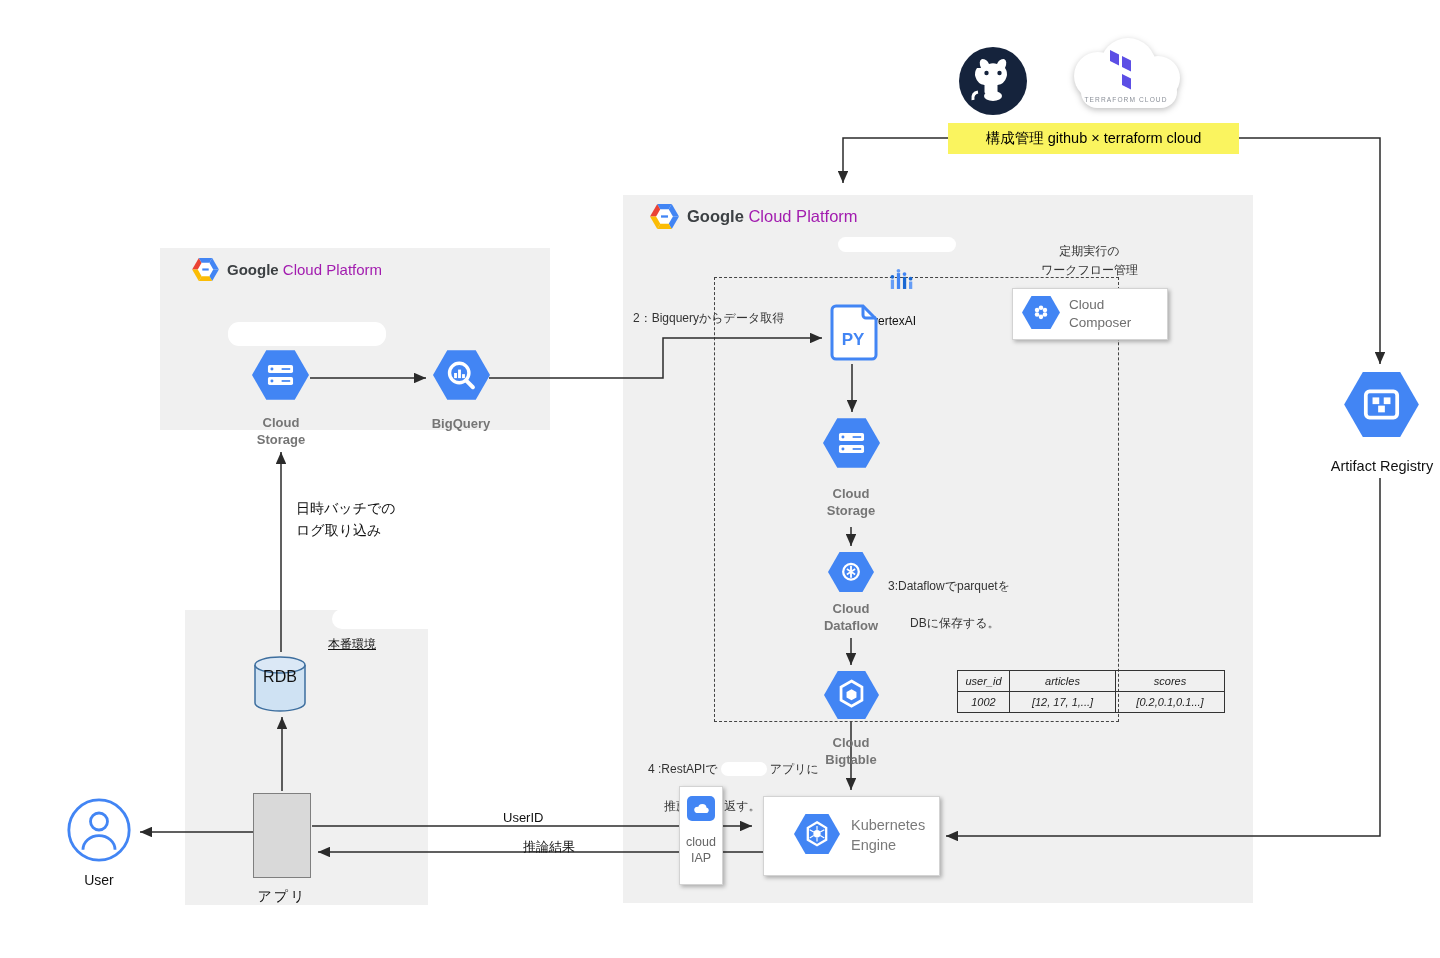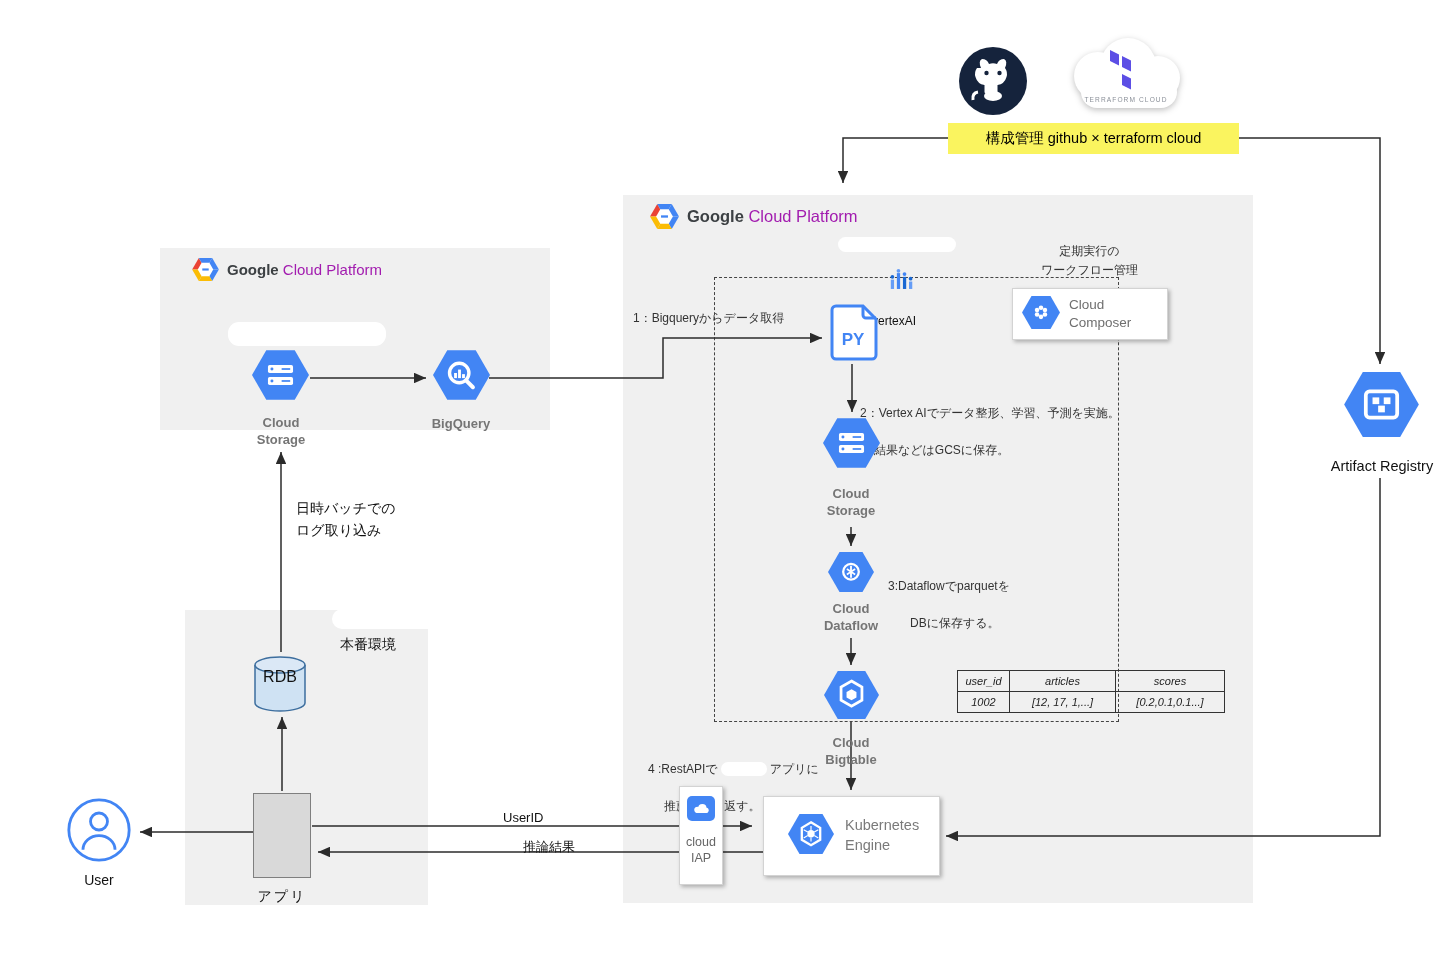--- a/index.html
+++ b/index.html
@@ -17,21 +17,21 @@
   .gcp-header .brand-rest { color:#a21caf; }
   .hdr15 { font-size:15px; } .hdr16 { font-size:16.5px; }
   .prodlbl { position:absolute; z-index:5; color:#757575; font-weight:bold; font-size:13px;
              text-align:center; white-space:pre-line; line-height:1.3; }
   .note { position:absolute; z-index:5; color:#333; font-size:12px; white-space:pre-line; line-height:1.55; }
   .note14 { font-size:14px; color:#111; }
   .card { position:absolute; z-index:5; background:#fff; border:1px solid #d3d3d3;
           box-shadow:2px 2px 4px rgba(0,0,0,.28); }
   .composer-card { display:flex; align-items:center; padding-left:9px; }
   .composer-card .clabel { font-size:13.5px; color:#6f6f6f; white-space:pre-line; line-height:1.3; margin-left:9px; }
-  .k8s-card { display:flex; align-items:center; padding-left:24px; }
+  .k8s-card { display:flex; align-items:center; padding-left:30px; }
   .k8s-card .clabel { font-size:14.5px; color:#7a7a7a; white-space:pre-line; line-height:1.35; margin-left:11px; }
   .iap-card { text-align:center; }
   .iap-ic { width:28px; height:25px; background:#4285F4; border-radius:5px;
             display:flex; align-items:center; justify-content:center; margin:9px auto 0; }
   .iap-label { margin-top:13px; font-size:12.5px; color:#666; white-space:pre-line; line-height:1.3; }
   .datatable { position:absolute; z-index:4; border-collapse:collapse;font-style:italic; }
   .datatable th, .datatable td { border:1px solid #333; font-size:11px; padding:4px 5px;
             text-align:center; color:#222; font-weight:normal; background:transparent; }
   .datatable th.c1, .datatable td.c1 { width:52px; }
   .datatable th.c2, .datatable td.c2 { width:106px; }
@@ -146,21 +146,21 @@
       <rect x="44" y="34" width="5" height="15" fill="#fff"></rect>
       <rect x="51" y="42" width="5" height="7" fill="#fff"></rect>
       <line x1="58" y1="53" x2="70" y2="65" stroke="#fff" stroke-width="7" stroke-linecap="round"></line>
     </svg>
   </div>
   <div class="prodlbl" style="left:421px; top:416px; width:80px;">BigQuery</div>
 
   <div class="note note14" style="left:296px; top:498px;">日時バッチでの
 ログ取り込み</div>
 
-  <div class="plain" style="left:340px; top:636px; font-size:14px;">本番環境</div>
+  <div class="plain" style="left:328px; top:636px; font-size:12px;text-decoration:underline;">本番環境</div>
 
   <div class="abs z5" style="left:251px; top:655px;">
     <svg width="58" height="60" viewBox="0 0 58 60">
       <path d="M4,10 v38 a25,8 0 0 0 50,0 v-38" fill="#cfe2f3" stroke="#3d6e9e" stroke-width="1.5"></path>
       <ellipse cx="29" cy="10" rx="25" ry="8" fill="#dbe8f6" stroke="#3d6e9e" stroke-width="1.5"></ellipse>
     </svg>
   </div>
   <div class="plain" style="left:251px; top:668px; width:58px; text-align:center; font-size:16px;">RDB</div>
 
   <div class="app-box" style="left:253px; top:793px; width:58px; height:85px;"></div>
@@ -227,26 +227,22 @@
   <div class="plain" style="left:872px; top:314px; font-size:12px;">vertexAI</div>
 
   <div class="abs z5" style="left:828px; top:303px;">
     <svg width="52" height="59" viewBox="0 0 52 59">
       <path d="M4,7 a4,4 0 0 1 4,-4 h27 l13,13 v36 a4,4 0 0 1 -4,4 h-36 a4,4 0 0 1 -4,-4 z" fill="#fff" stroke="#4285F4" stroke-width="3"></path>
       <path d="M35,3 v9 a3,3 0 0 0 3,3 h10" fill="none" stroke="#4285F4" stroke-width="3"></path>
       <text x="25" y="42" text-anchor="middle" font-size="17" font-weight="bold" fill="#4285F4">PY</text>
     </svg>
   </div>
 
-  <div class="note" style="left:633px; top:309px;">1：Bigqueryからデータ取得</div>
-
-  <div class="note" style="left:860px; top:385px; width:330px;">
-    <div>2：Vertex AIでデータ整形、学習、予測を実施。</div>
-    <div style="padding-left:14px;">結果などはGCSに保存。</div>
-  </div>
+  <div class="note" style="left:633px; top:309px;">2：Bigqueryからデータ取得</div>
+
 
   <div class="abs z5" style="left:823px; top:418px;">
     <svg width="57" height="50" viewBox="0 0 100 87">
       <polygon points="25,0 75,0 100,43.5 75,87 25,87 0,43.5" fill="#4285F4"></polygon>
       <rect x="28" y="26" width="44" height="14" rx="3" fill="#fff"></rect>
       <rect x="28" y="47" width="44" height="14" rx="3" fill="#fff"></rect>
       <circle cx="35" cy="33" r="2.6" fill="#4285F4"></circle>
       <circle cx="35" cy="54" r="2.6" fill="#4285F4"></circle>
       <rect x="52" y="31.5" width="15" height="3" fill="#4285F4"></rect>
       <rect x="52" y="52.5" width="15" height="3" fill="#4285F4"></rect>

